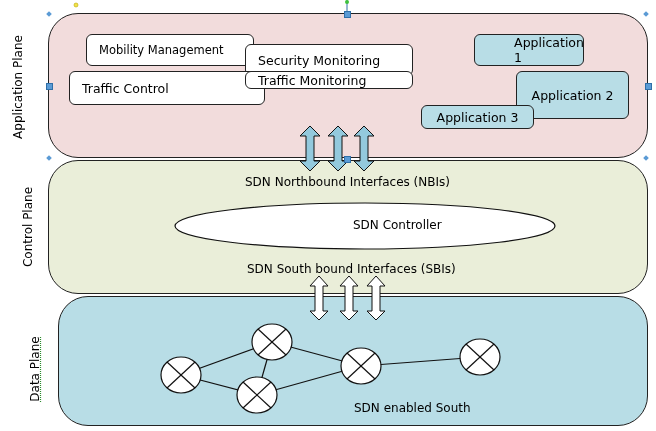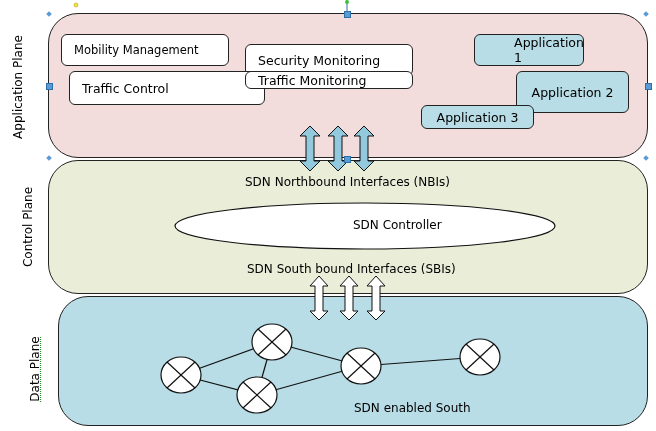--- a/index.html
+++ b/index.html
@@ -24,27 +24,27 @@
 <body>
 
 <div id="app-plane" class="plane"></div>
 <div id="ctrl-plane" class="plane"></div>
 <div id="data-plane" class="plane"></div>
 
 <div class="side-label" style="left:-52px; top:80px;">Application Plane</div>
 <div class="side-label" style="left:-42px; top:220px;">Control Plane</div>
 <div class="side-label" style="left:-35px; top:362px; text-decoration:underline; text-decoration-style:dotted; text-decoration-color:#2a8a2a;">Data Plane</div>
 
-<div class="box white" style="left:61px; top:34px; width:168px; height:32px; font-size:11.5px;">Mobility Management</div>
+<div class="box white" style="left:86px; top:34px; width:168px; height:32px; font-size:11.5px;">Mobility Management</div>
 <div class="box white" style="left:245px; top:44px; width:168px; height:32px;">Security Monitoring</div>
 <div class="box white" style="left:69px; top:71px; width:196px; height:34px;">Traffic Control</div>
 <div class="box white" style="left:245px; top:71px; width:168px; height:18px;">Traffic Monitoring</div>
 
 <div class="box app" style="left:474px; top:34px; width:110px; height:32px;padding-left:40px;">Application 1</div>
-<div class="box app" style="left:516px; top:71px; width:113px; height:42px;">Application 2</div>
+<div class="box app" style="left:516px; top:71px; width:113px; height:48px;">Application 2</div>
 <div class="box app" style="left:421px; top:105px; width:113px; height:24px;">Application 3</div>
 
 <div class="label" style="left:245px; top:175px;">SDN Northbound Interfaces (NBIs)</div>
 <div class="label" style="left:247px; top:262px;">SDN South bound Interfaces (SBIs)</div>
 
 <svg width="656" height="431" viewBox="0 0 656 431">
 
   <ellipse cx="365" cy="226" rx="190" ry="23" fill="#ffffff" stroke="#111" stroke-width="1.2"></ellipse>
 
   <g fill="#93c9dd" stroke="#111" stroke-width="1">

